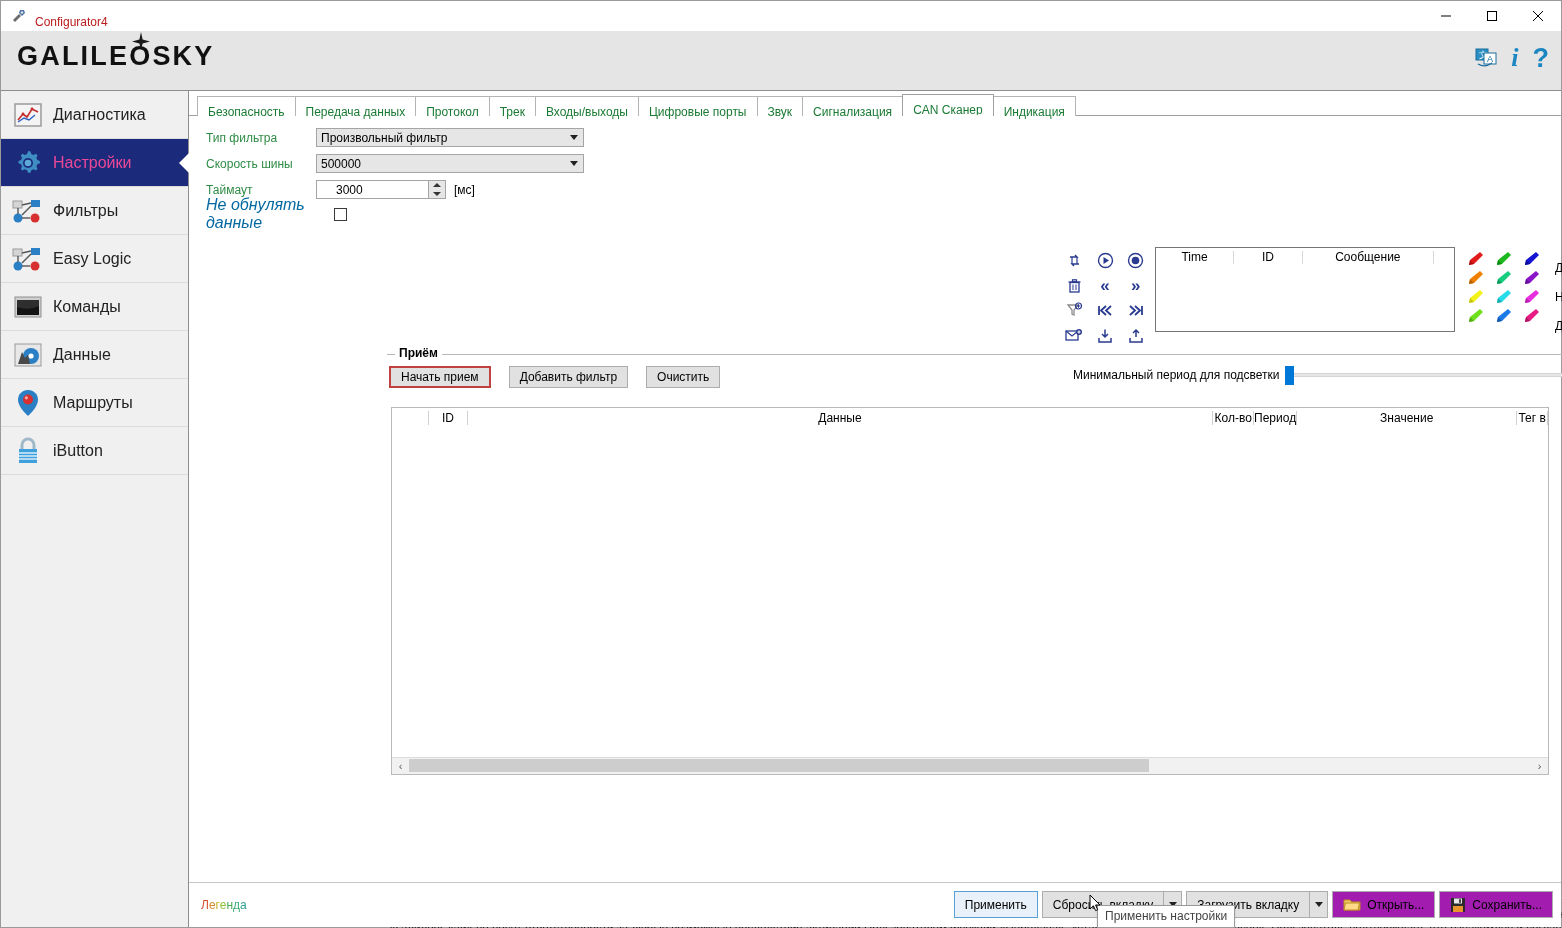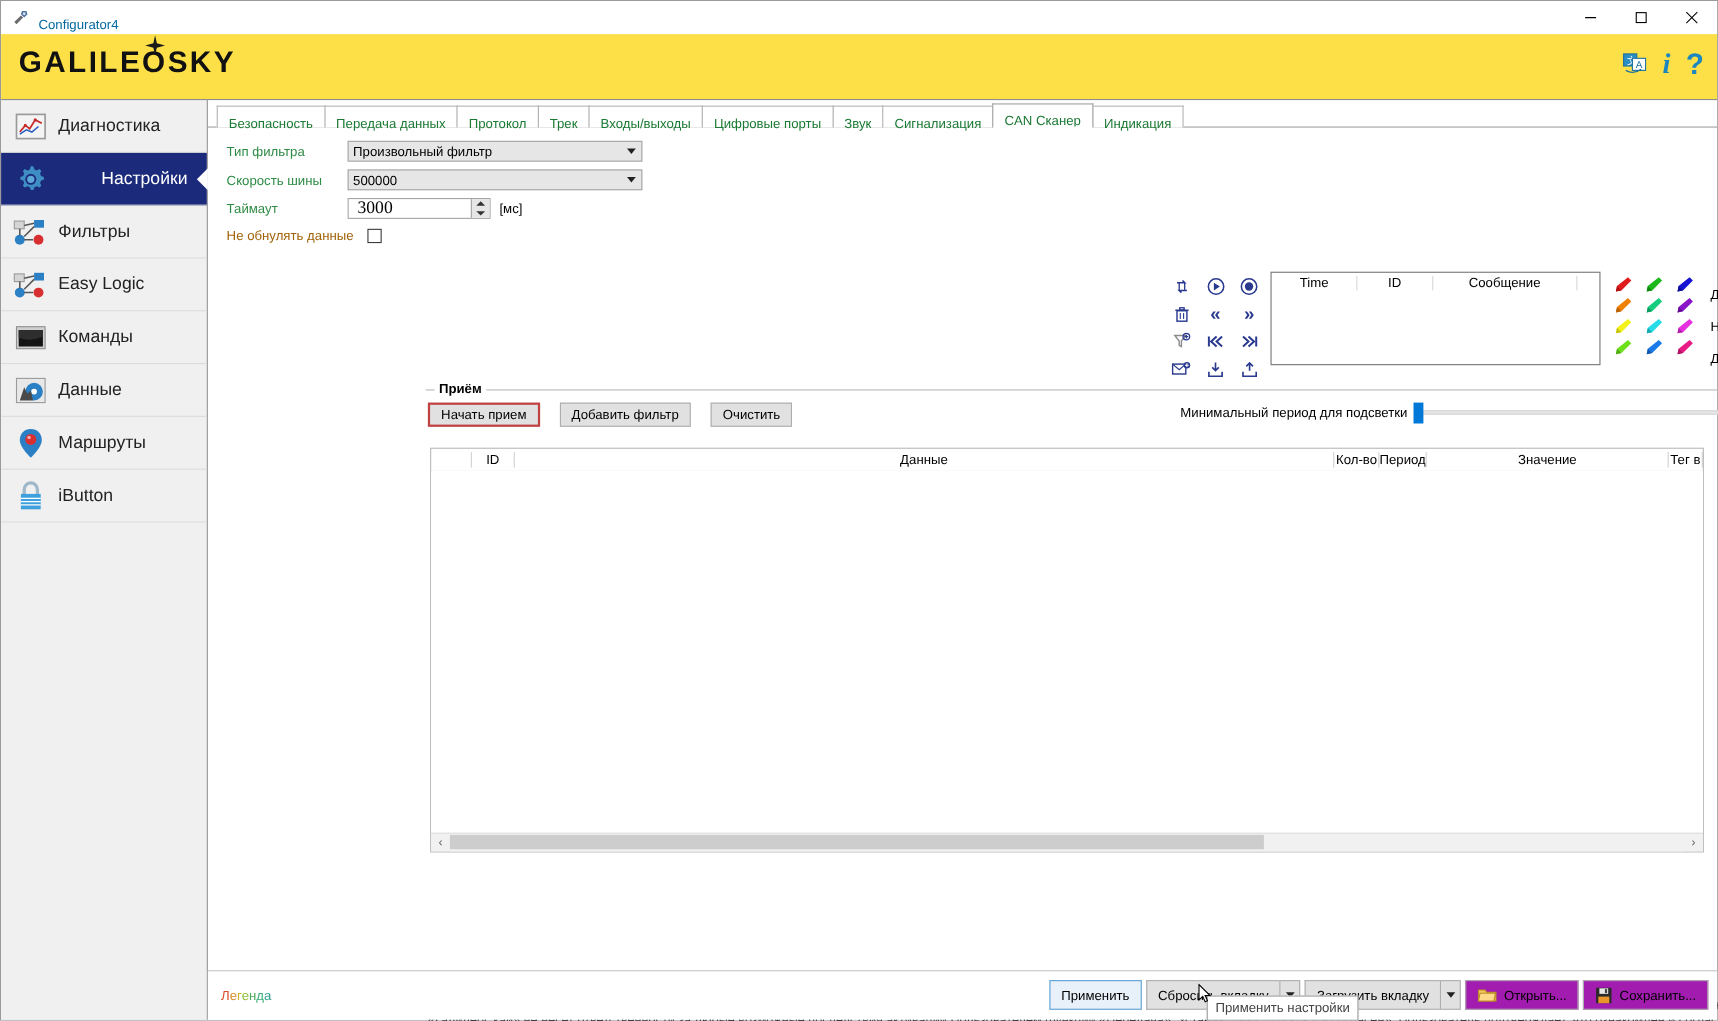--- a/index.html
+++ b/index.html
@@ -9,44 +9,44 @@
     font-size:12px;
     background:#ffffff;
     color:#000;
     -webkit-font-smoothing:antialiased;
   }
   .app{position:relative;width:1562px;height:928px;box-sizing:border-box;border:1px solid #9a9a9a;background:#fff;}
 
   
   .titlebar{height:30px;display:flex;align-items:center;background:#fff;position:relative;}
   .title-icon{width:16px;height:16px;margin-left:10px;margin-right:8px;position:relative;}
-  .title-text{font-size:12px;color:#0369a1;margin-top:12px;}
+  .title-text{font-size:12px;color:#b91c1c;margin-top:12px;}
   .win-controls{position:absolute;right:0;top:0;height:30px;display:flex;}
   .win-btn{width:46px;height:30px;display:flex;align-items:center;justify-content:center;font-size:13px;color:#000;}
 
   
-  .brandbar{height:59px;position:relative;background:#fde047;}
+  .brandbar{height:59px;position:relative;background:#e5e5e5;}
   .logo{position:absolute;left:16px;top:12px;}
   .logo-text{font-family:"Liberation Sans", sans-serif;font-size:27px;font-weight:bold;letter-spacing:2.2px;color:#111;line-height:1;}
   .logo-star{position:absolute;left:109px;top:-12px;width:30px;height:22px;}
   .topicons{position:absolute;right:12px;top:14px;display:flex;align-items:center;gap:14px;}
   .ti{display:flex;align-items:center;justify-content:center;color:#1b86c0;}
   .ti-i{font-family:"Liberation Serif",serif;font-style:italic;font-size:26px;font-weight:bold;color:#1b86c0;line-height:26px;}
   .ti-q{font-family:"Liberation Sans",sans-serif;font-size:27px;font-weight:bold;color:#1b86c0;line-height:26px;}
 
   
   .body-row{display:flex;height:837px;}
 
   
   .sidebar{width:187px;background:#f0f0f0;border-top:1px solid #8d8d8d;border-right:1px solid #8d8d8d;position:relative;}
   .side-item{height:48px;display:flex;align-items:center;border-bottom:1px solid #dcdcdc;padding-left:8px;box-sizing:border-box;cursor:default;position:relative;}
   .side-item .ico{width:38px;height:34px;display:flex;align-items:center;justify-content:center;margin-right:6px;}
   .side-item .lbl{font-size:16px;color:#222;}
   .side-item.active{background:#1b2a7a;}
-  .side-item.active .lbl{color:#ffffff;margin-left:39px;}
+  .side-item.active .lbl{color:#ec4899;}
   .side-item.active:after{
     content:"";position:absolute;right:-1px;top:14px;
     border-top:10px solid transparent;border-bottom:10px solid transparent;
     border-right:10px solid #fff;
   }
 
   
   .main{flex:1;position:relative;background:#fff;border-top:1px solid #8d8d8d;}
 
   
@@ -57,28 +57,28 @@
   .tab.selected:after{content:"";position:absolute;left:0;right:0;bottom:-1px;height:2px;background:#fff;}
 
   .content{position:absolute;left:0;right:0;top:26px;bottom:0;}
 
   
   .form{position:absolute;left:17px;top:8px;width:400px;}
   .frow{display:flex;align-items:center;height:25px;margin-bottom:1px;}
   .flabel{width:110px;font-size:12px;color:#2e8b45;}
   .combo{width:268px;height:19px;border:1px solid #a5a5a5;background:#e6e6e6;display:flex;align-items:center;position:relative;box-sizing:border-box;font-size:12px;padding-left:4px;color:#000;}
   .combo .arr{position:absolute;right:5px;top:6px;width:0;height:0;border-left:4px solid transparent;border-right:4px solid transparent;border-top:5px solid #222;}
-  .spin{width:130px;height:19px;border:1px solid #a5a5a5;background:#fff;display:flex;align-items:center;position:relative;box-sizing:border-box;font-size:16px;padding-left:8px;font-family:Liberation Serif, serif;}
+  .spin{width:130px;height:19px;border:1px solid #a5a5a5;background:#fff;display:flex;align-items:center;position:relative;box-sizing:border-box;font-size:12px;padding-left:19px;}
   .spin .btns{position:absolute;right:0;top:0;width:16px;height:17px;background:#e6e6e6;border-left:1px solid #a5a5a5;display:flex;flex-direction:column;}
   .spin .btns div{flex:1;display:flex;align-items:center;justify-content:center;}
   .tri-up{width:0;height:0;border-left:4px solid transparent;border-right:4px solid transparent;border-bottom:4px solid #333;}
   .tri-dn{width:0;height:0;border-left:4px solid transparent;border-right:4px solid transparent;border-top:4px solid #333;}
   .unit{margin-left:8px;font-size:12px;color:#000;}
   .cbrow{display:flex;align-items:center;height:22px;}
-  .cblabel{font-size:12px;color:#a16207;width:128px;}
+  .cblabel{font-size:16px;color:#0369a1;width:128px;font-style:italic;}
   .cbox{width:13px;height:13px;border:1px solid #3a3a3a;background:#fff;box-sizing:border-box;}
 
   
   .icongrid{position:absolute;left:870px;top:131px;width:92px;}
   .igrow{display:flex;height:25px;align-items:center;}
   .igcell{width:32px;height:25px;display:flex;align-items:center;justify-content:center;color:#2a3a8f;}
   .chev{font-size:17px;line-height:17px;color:#2a3a8f;font-weight:bold;}
 
   
   .msgtable{position:absolute;left:966px;top:130px;width:300px;height:85px;border:1px solid #767676;background:#fff;box-sizing:border-box;}

